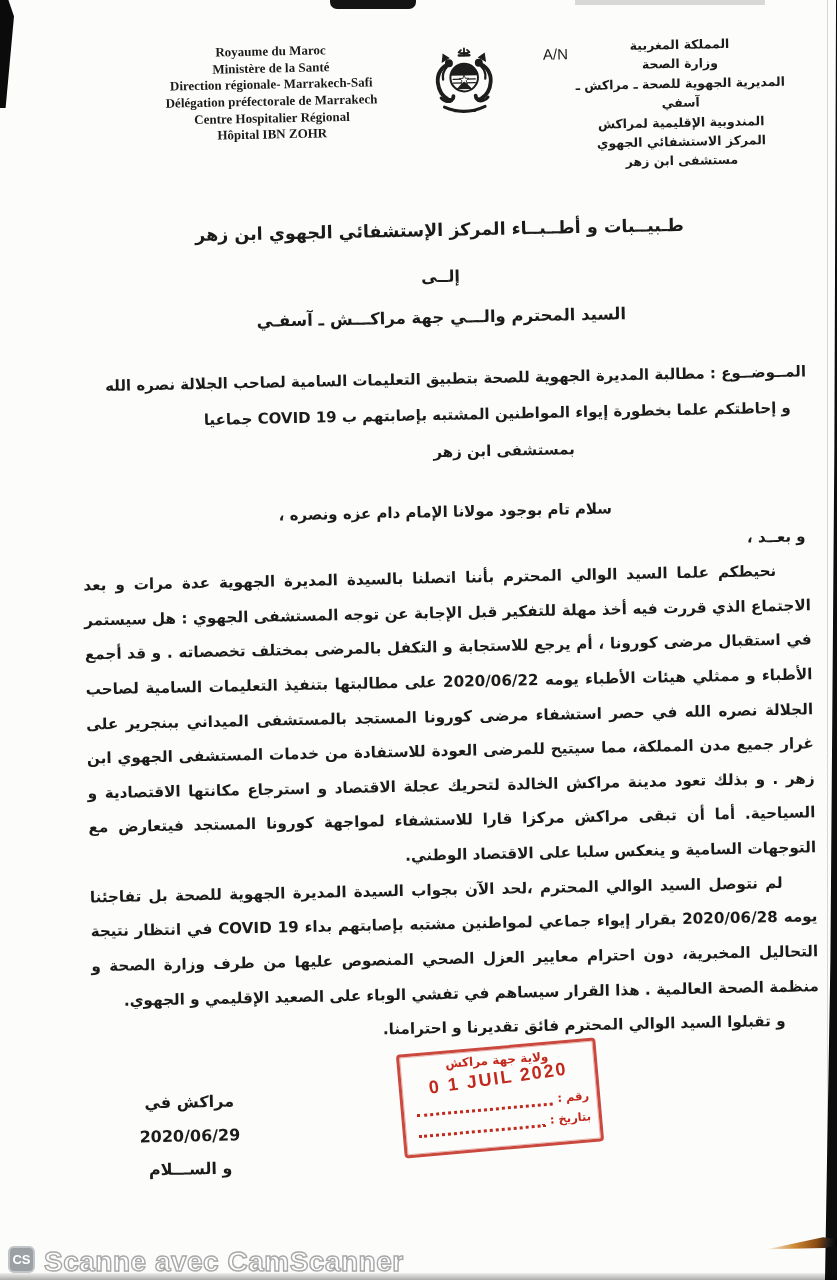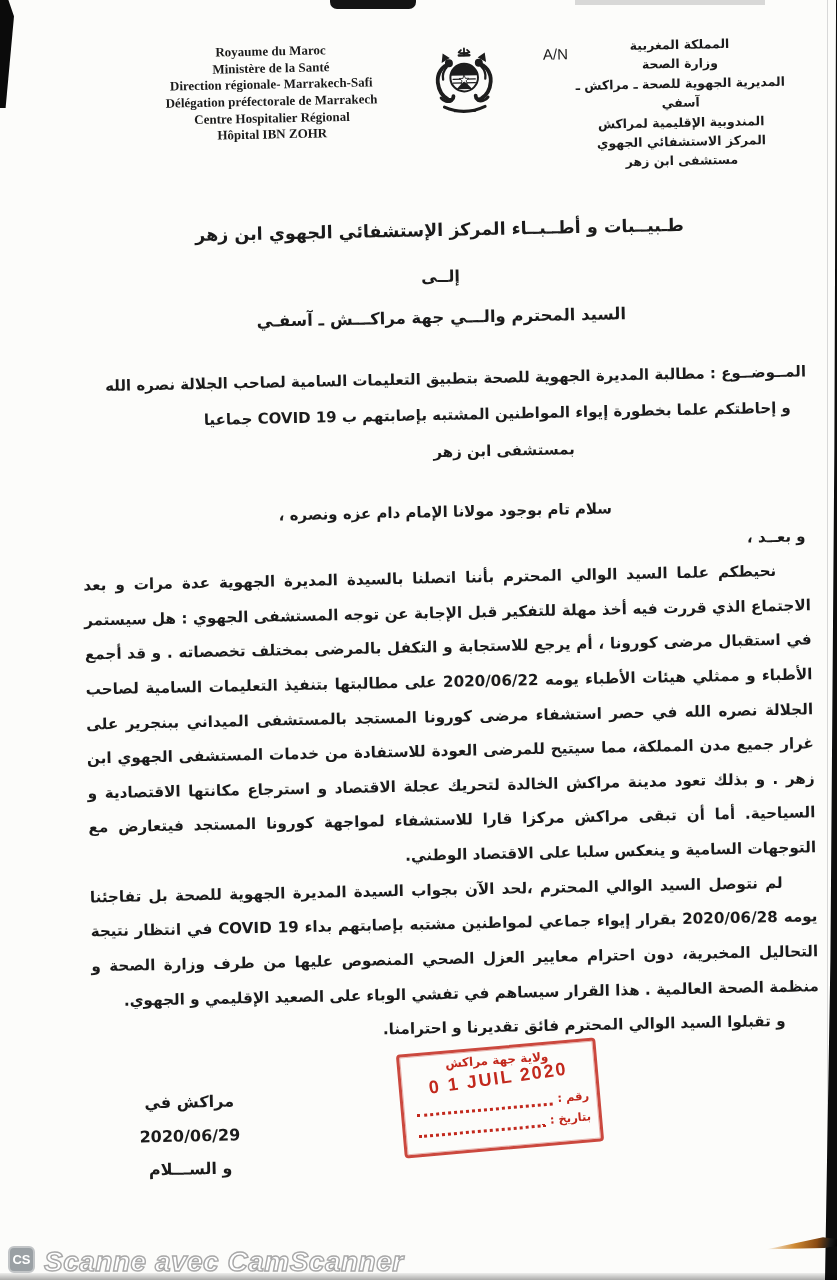--- a/index.html
+++ b/index.html
@@ -56,21 +56,21 @@
     font-size:18px;letter-spacing:2px;transform:rotate(-3deg);margin-top:1px;}
   .stamp-row{display:flex;direction:rtl;align-items:flex-end;margin-top:7px;font-weight:bold;font-size:11.5px;}
   .stamp-row .dots{flex:1;border-bottom:3px dotted #c2281c;height:6px;margin:0 5px;}
   
   .wm{position:absolute;left:8px;top:1246px;display:flex;align-items:flex-start;gap:9px;}
   .wm-badge{width:27px;height:27px;border-radius:6px;background:#9aa0a4;border:2px solid #c2c5c7;
     color:#fff;font-family:"Liberation Sans",sans-serif;font-weight:bold;font-size:13px;
     display:flex;align-items:center;justify-content:center;box-sizing:border-box;}
   .wm-text{font-family:"Liberation Sans",sans-serif;font-weight:bold;font-size:28px;color:#fff;
     -webkit-text-stroke:1.4px #a8a8a8;letter-spacing:.5px;
-    text-shadow:0 0 1px #bbb;font-style:italic;}
+    text-shadow:0 0 1px #bbb;}
 </style>
 </head>
 <body>
 
 <div class="page">
 
   <div class="art-topleft"></div>
   <div class="art-topblob"></div>
   <div class="art-topsmudge"></div>
   <div class="art-rightline"></div>

